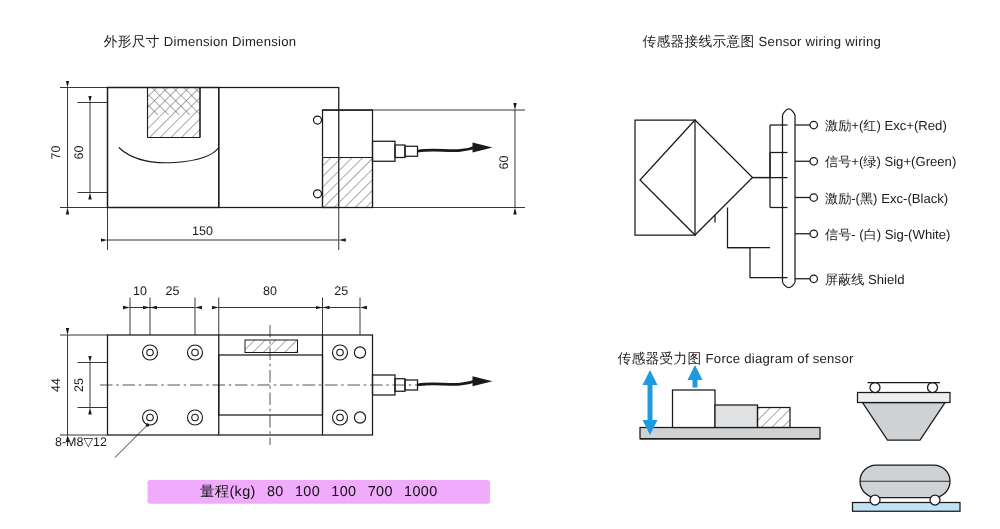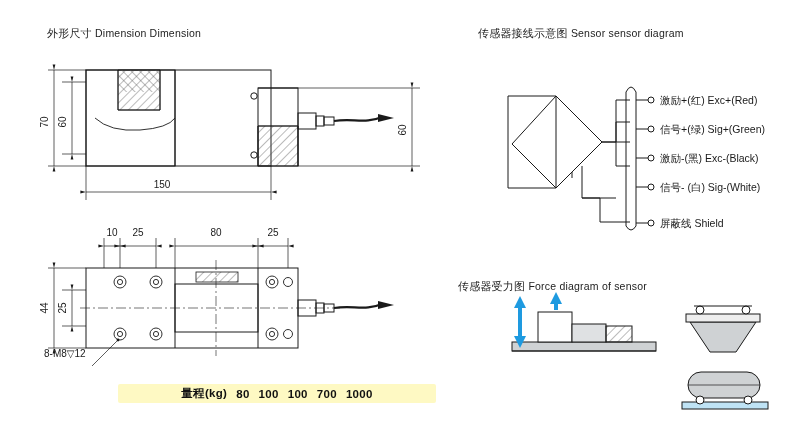--- a/index.html
+++ b/index.html
@@ -11,38 +11,37 @@
     position:relative;
     overflow:hidden;
   }
   .panel-title{
     position:absolute;
     font-size:11px;
     color:#222;
     white-space:nowrap;
     letter-spacing:0.2px;
   }
-  .sec-title-cn{font-size:11px;}
+  .sec-title-cn{font-size:11px;margin-left:36px;}
   .sec-title-en{font-size:10.5px;}
   svg{position:absolute;top:0;left:0;}
   .lbl{
     font-family:"Liberation Sans", sans-serif;
     font-size:10px;
     fill:#1a1a1a;
   }
   .lbl-wire{font-size:10.5px;}
   .range-bar{
     position:absolute;
     left:118px;
     top:384px;
-    width:318px;
+    width:274px;
     height:19px;
-    background:#fef9c3;
+    background:#f0abfc;
     border-radius:2px;
-    font-weight:bold;
   }
   .range-text{
     position:absolute;
     left:0;right:0;top:0;bottom:0;
     display:flex;
     align-items:center;
     justify-content:center;
     gap:9px;
     font-size:11.5px;
     color:#111;
@@ -53,21 +52,21 @@
 </head>
 <body>
 
 <div class="panel-title" style="left:47px;top:26px;">
   <span class="sec-title-cn">外形尺寸</span>
   <span class="sec-title-en">Dimension Dimension</span>
 </div>
 
 <div class="panel-title" style="left:478px;top:26px;">
   <span class="sec-title-cn">传感器接线示意图</span>
-  <span class="sec-title-en">Sensor sensor diagram</span>
+  <span class="sec-title-en">Sensor wiring wiring</span>
 </div>
 
 <div class="panel-title" style="left:458px;top:279px;">
   <span class="sec-title-cn">传感器受力图</span>
   <span class="sec-title-en">Force diagram of sensor</span>
 </div>
 
 <svg width="800" height="423" viewBox="0 0 800 423">
   <defs>
     <pattern id="hatch" width="6" height="6" patternUnits="userSpaceOnUse" patternTransform="rotate(45)">

